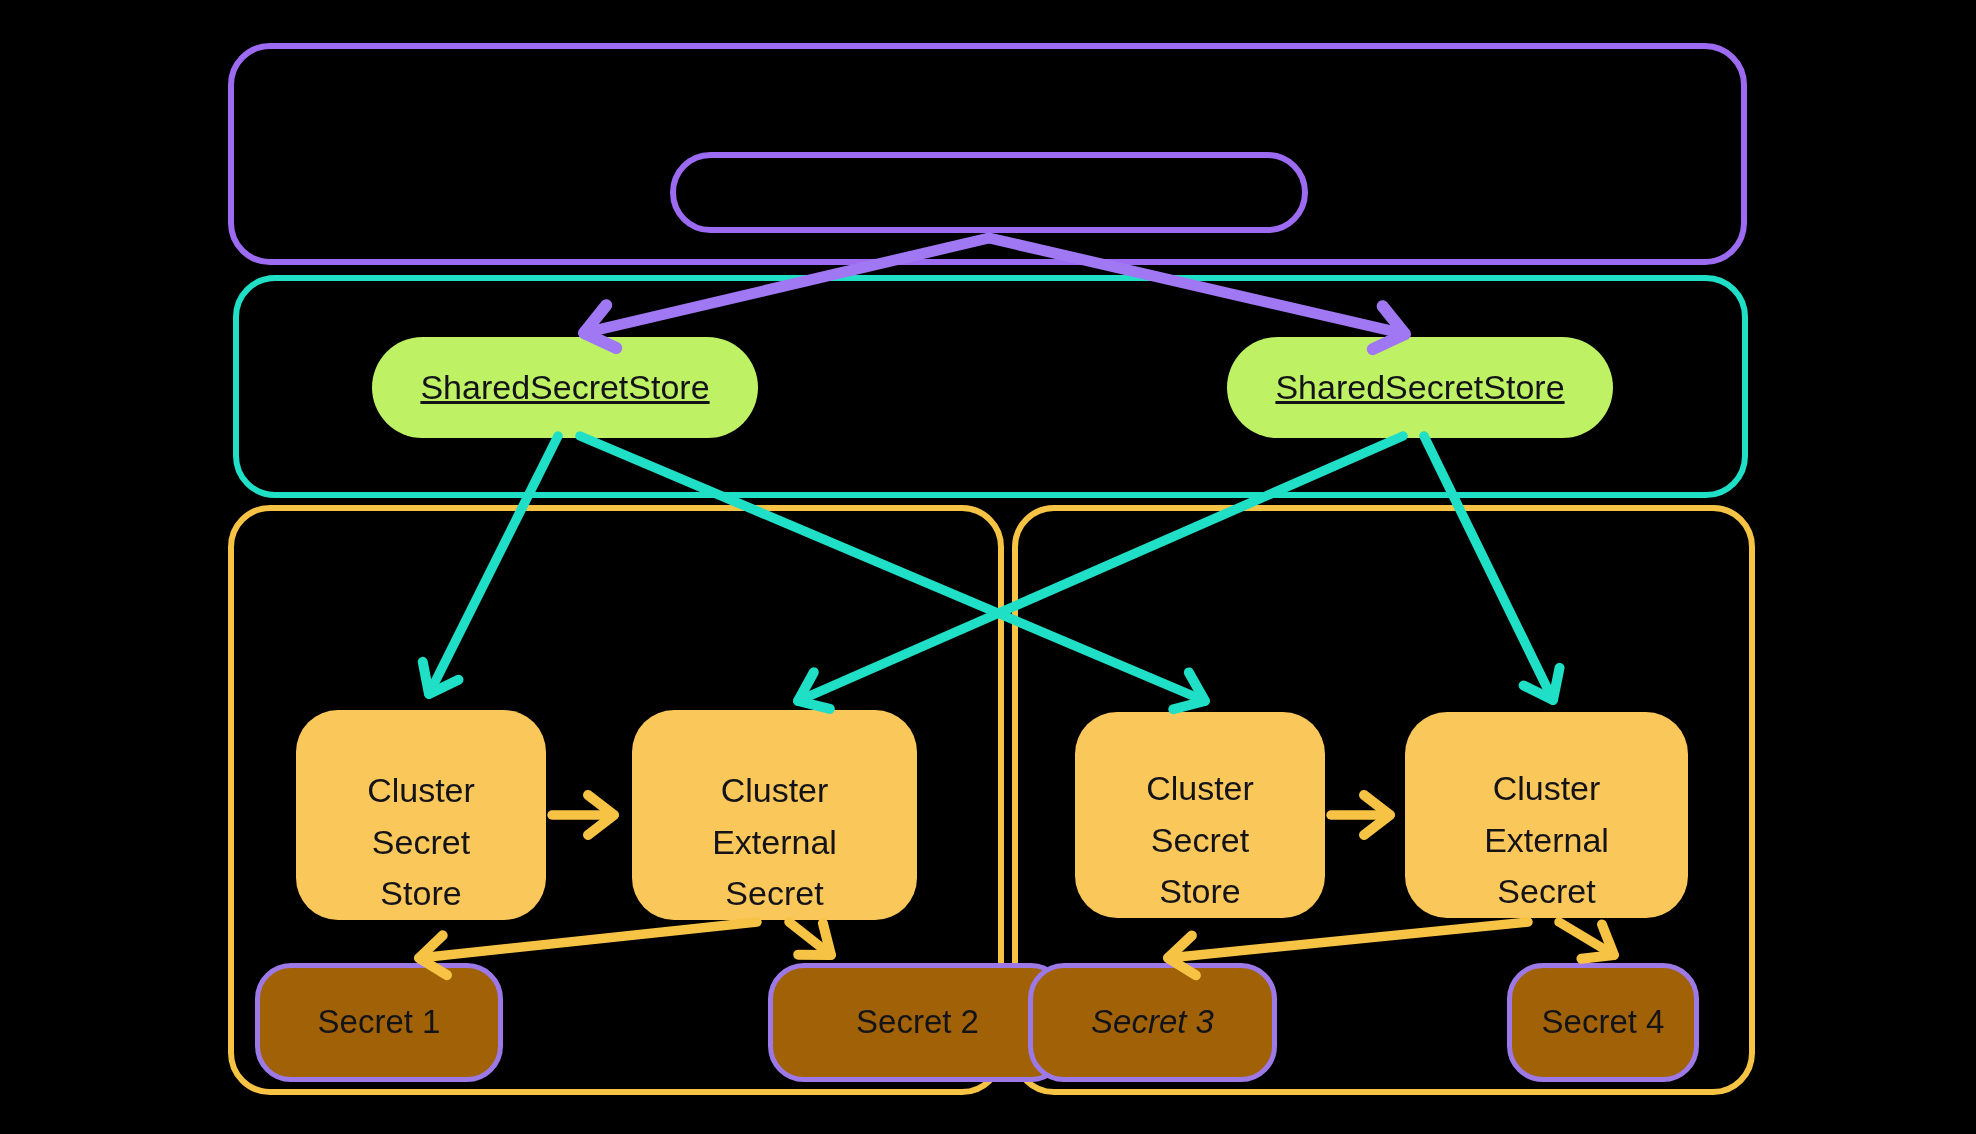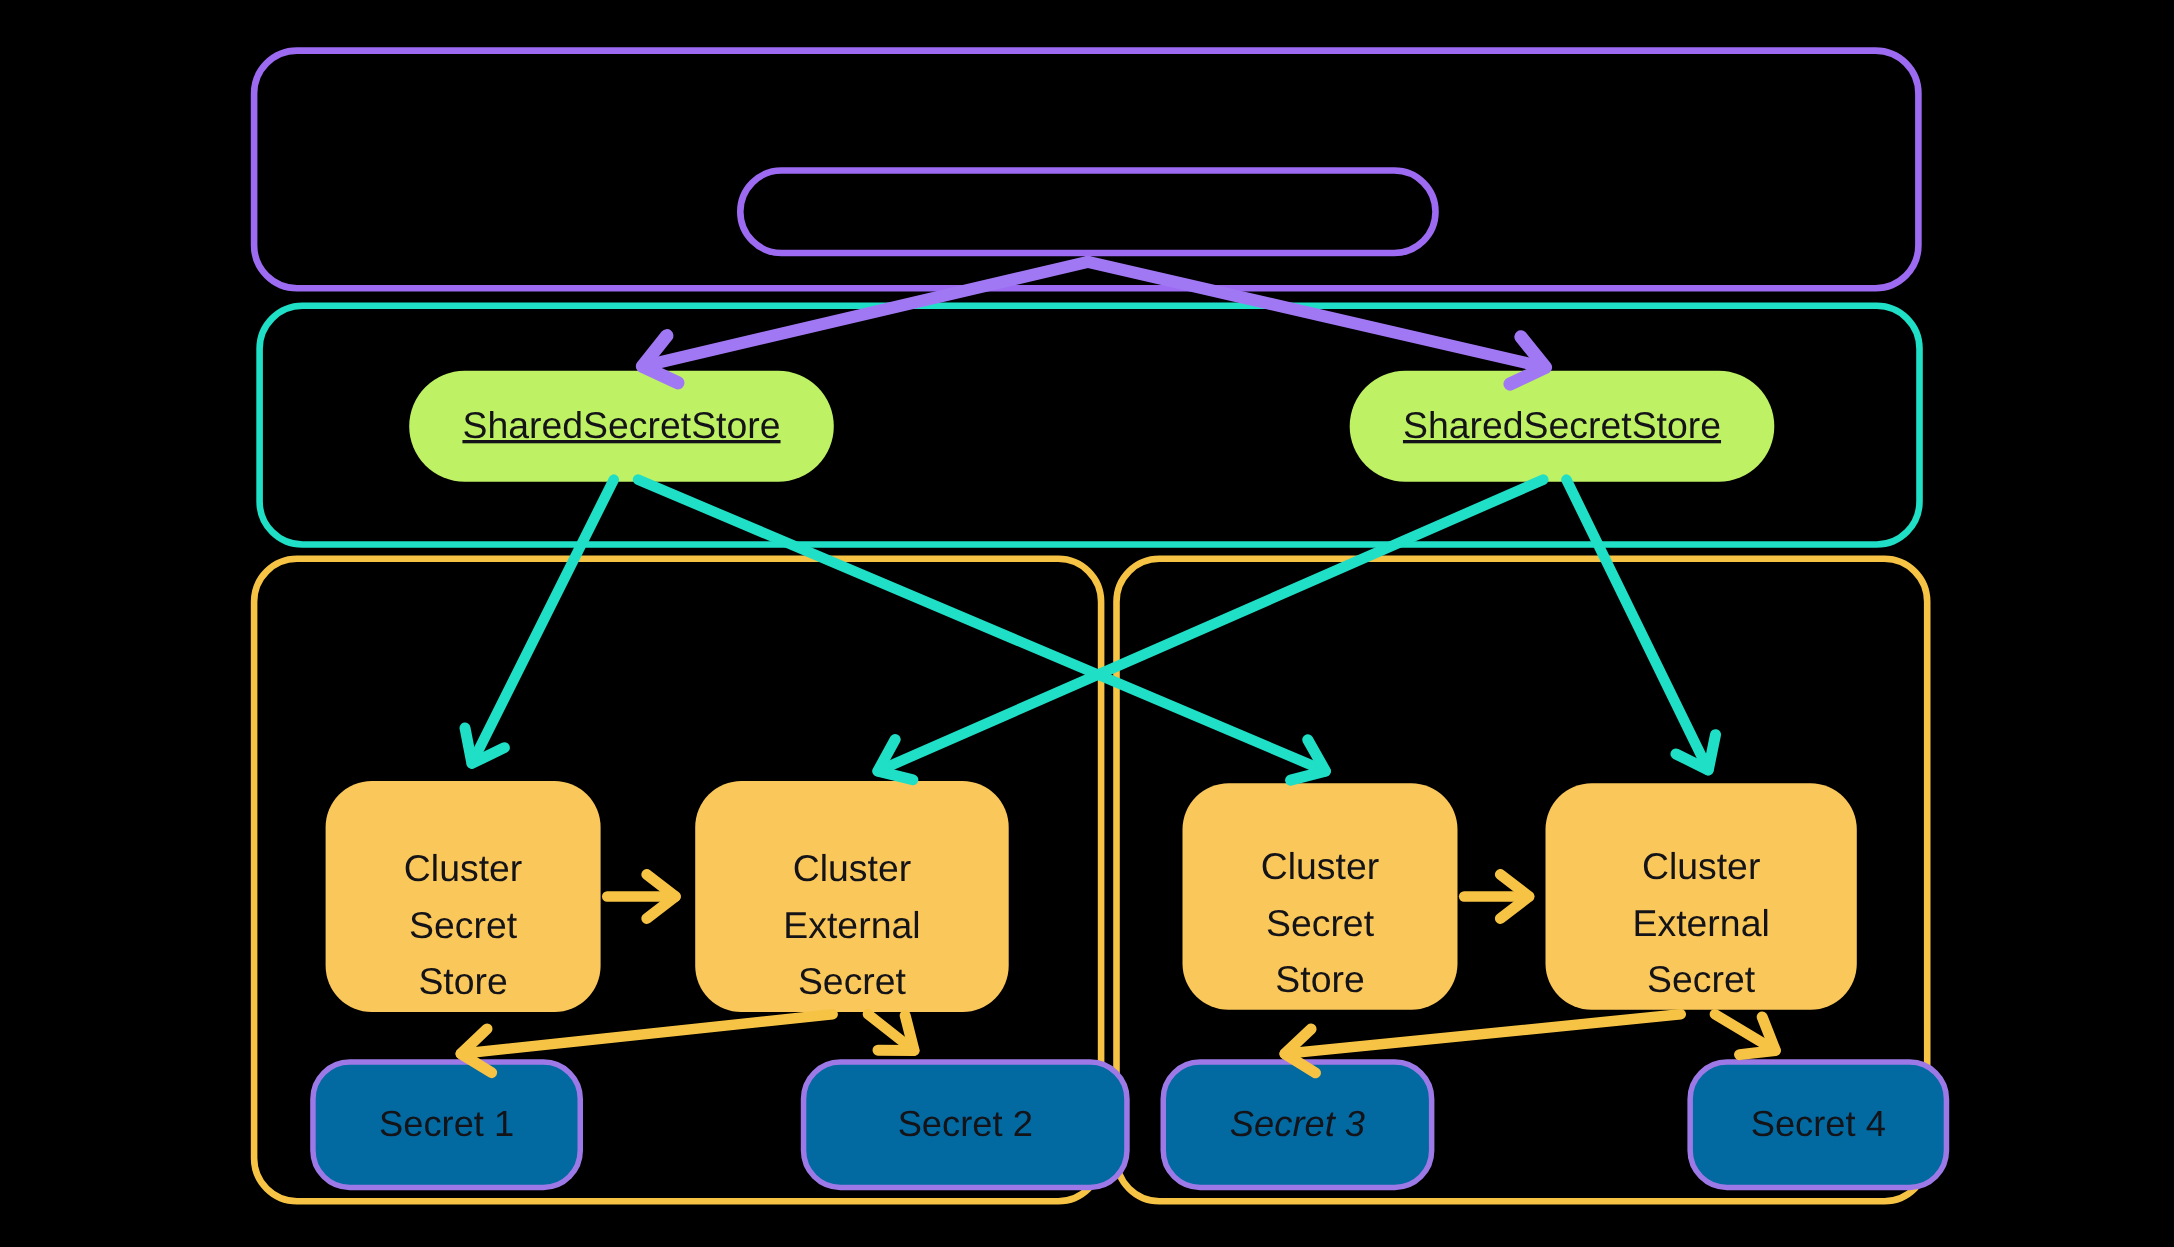--- a/index.html
+++ b/index.html
@@ -12,21 +12,21 @@
   .frame{border-style:solid;border-width:6px;background:transparent;}
   .frame.purple{border-color:#9C6BF2;border-radius:42px;}
   .frame.teal{border-color:#1FDFC6;border-radius:42px;}
   .frame.yellow{border-color:#F6C344;border-radius:42px;}
   .pill-outline{border:6px solid #9C6BF2;border-radius:42px;background:transparent;}
   
   .node{display:flex;align-items:center;justify-content:center;text-align:center;
         color:#131318;font-size:34px;line-height:1.52;}
   .teal-pill{background:#bef264;border-radius:52px;text-decoration:underline;}
   .orange-box{background:#FAC75A;border-radius:42px;align-items:flex-end;}
-  .secret-pill{background:#0369a1;border:5px solid #9D79E8;border-radius:36px;font-size:33px;margin-left:27px;}
+  .secret-pill{background:#a16207;border:5px solid #9D79E8;border-radius:36px;font-size:33px;}
   svg.wires{position:absolute;left:0;top:0;pointer-events:none;}
   .wire{fill:none;stroke-linecap:round;stroke-linejoin:round;}
   .wire.purple{stroke:#A178F4;stroke-width:11;}
   .wire.teal{stroke:#1FDFC6;stroke-width:9.5;}
   .wire.yellow{stroke:#F6C344;stroke-width:9.5;}
 </style>
 </head>
 <body>
 
 <div id="stage">
@@ -49,34 +49,34 @@
 
   <div class="abs node orange-box" style="left:296px;top:710px;width:250px;height:210px;padding:0 40px;">
     <span>Cluster Secret Store</span>
   </div>
   <div class="abs node orange-box" style="left:632px;top:710px;width:285px;height:210px;padding:0 50px;">
     <span>Cluster External Secret</span>
   </div>
   <div class="abs node secret-pill" style="left:255px;top:963px;width:248px;height:119px;">
     <span>Secret 1</span>
   </div>
-  <div class="abs node secret-pill" style="left:701px;top:963px;width:299px;height:119px;">
+  <div class="abs node secret-pill" style="left:768px;top:963px;width:299px;height:119px;">
     <span>Secret 2</span>
   </div>
 
   <div class="abs node orange-box" style="left:1075px;top:712px;width:250px;height:206px;padding:0 40px;">
     <span>Cluster Secret Store</span>
   </div>
   <div class="abs node orange-box" style="left:1405px;top:712px;width:283px;height:206px;padding:0 50px;">
     <span>Cluster External Secret</span>
   </div>
   <div class="abs node secret-pill" style="left:1028px;top:963px;width:249px;height:119px;font-style:italic;">
     <span>Secret 3</span>
   </div>
-  <div class="abs node secret-pill" style="left:1507px;top:963px;width:238px;height:119px;">
+  <div class="abs node secret-pill" style="left:1507px;top:963px;width:192px;height:119px;">
     <span>Secret 4</span>
   </div>
 
   <svg class="wires" width="1976" height="1134" viewBox="0 0 1976 1134">
     <defs>
       <marker id="ah-purple" markerUnits="userSpaceOnUse" markerWidth="80" markerHeight="80" refX="36" refY="40" orient="auto">
         <path d="M8 18 L36 40 L8 62" fill="none" stroke="#A178F4" stroke-width="12" stroke-linecap="round" stroke-linejoin="round"></path>
       </marker>
       <marker id="ah-teal" markerUnits="userSpaceOnUse" markerWidth="80" markerHeight="80" refX="34" refY="40" orient="auto">
         <path d="M8 20 L34 40 L8 60" fill="none" stroke="#1FDFC6" stroke-width="10" stroke-linecap="round" stroke-linejoin="round"></path>

